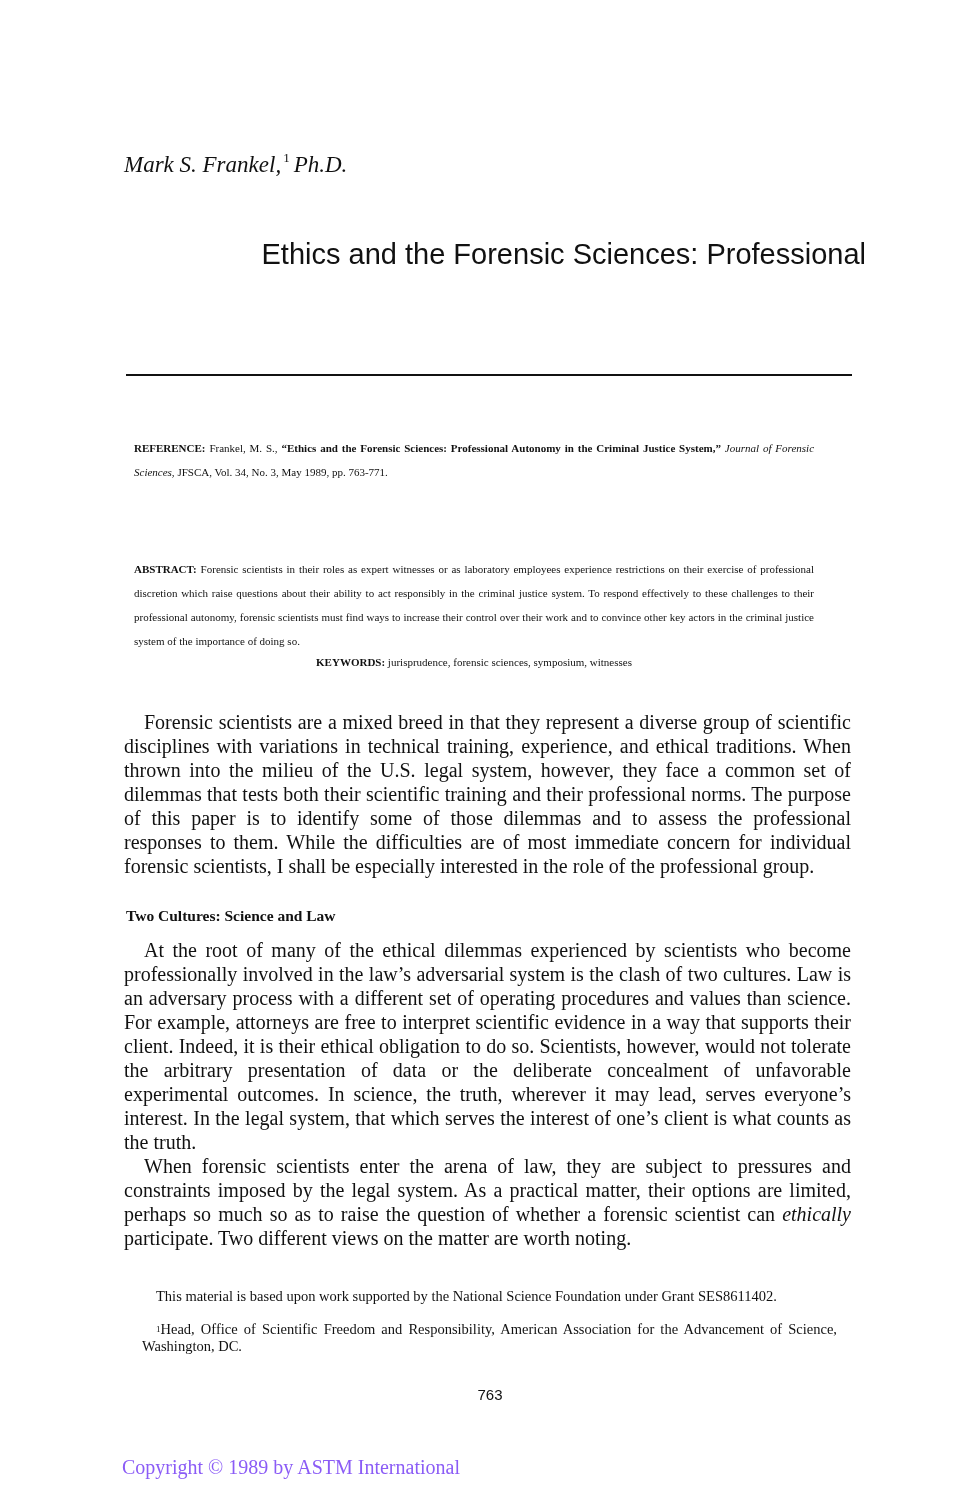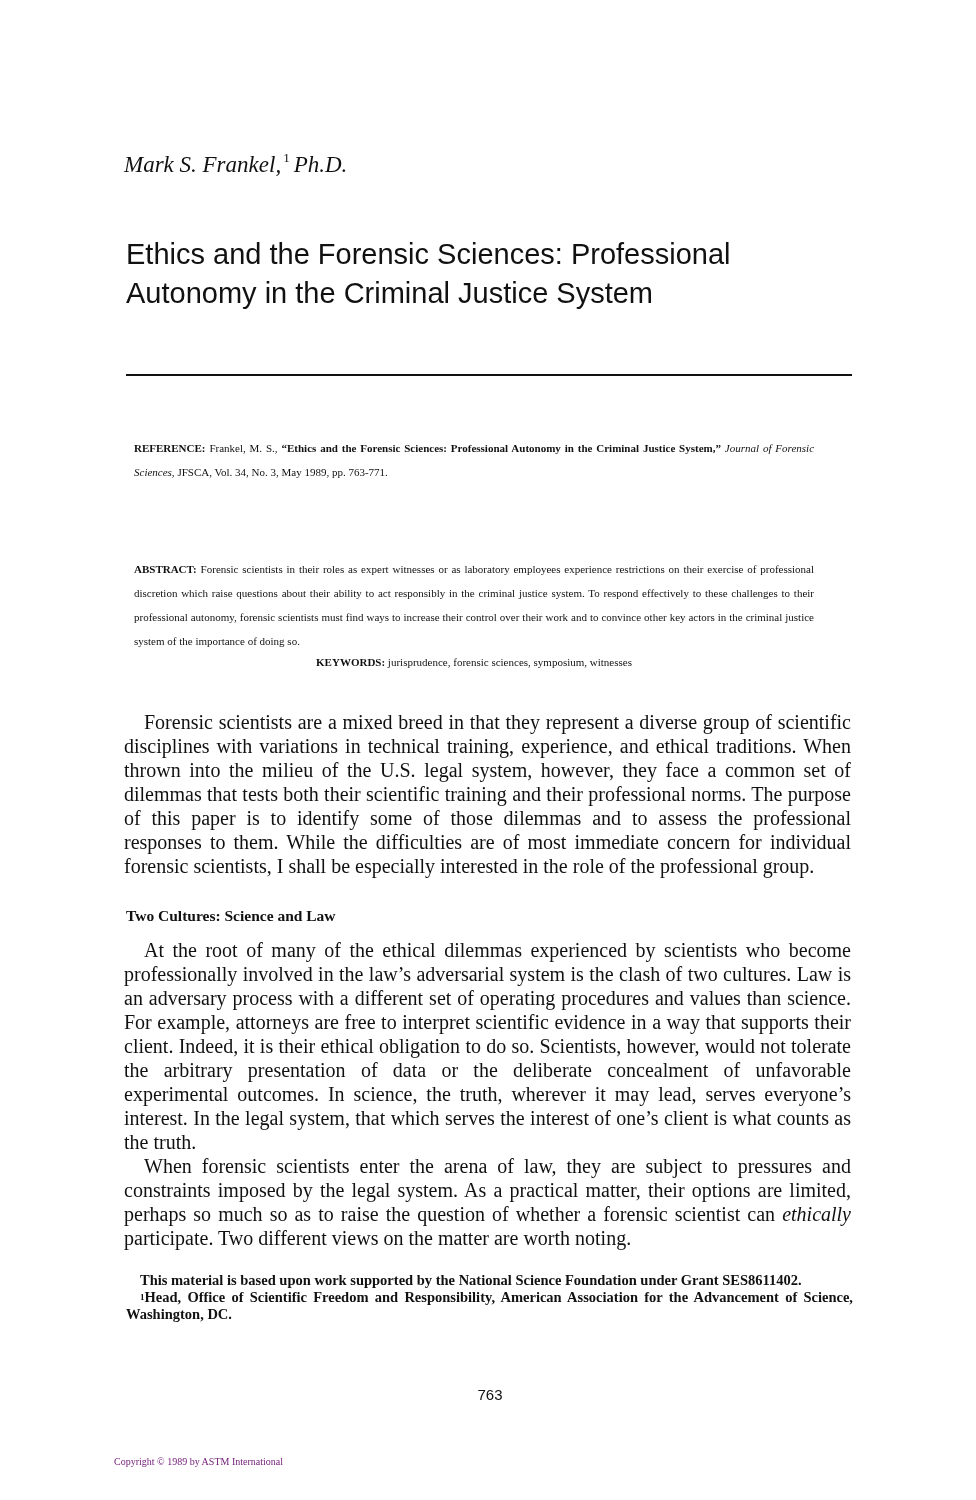--- a/index.html
+++ b/index.html
@@ -1,48 +1,47 @@
 <!DOCTYPE html>
 <html><head>
   <meta charset="utf-8">
   <style>
     html, body { margin: 0; padding: 0; background: #ffffff; }
     body { width: 976px; height: 1500px; position: relative; overflow: hidden; color: #111; font-family: "Liberation Serif", serif; }
-    .abs { position: absolute; }
+    .abs { position: absolute; text-align: right; }
     .author { left: 124px; top: 152px; font-size: 23px; font-style: italic; font-family: "Liberation Serif", serif; white-space: nowrap; }
     .author sup { font-size: 13px; font-style: normal; vertical-align: top; position: relative; top: -2px; margin: 0 4px 0 2px; }
     .title { left: 126px; top: 235px; width: 740px; font-family: "Liberation Sans", sans-serif; font-size: 29px; line-height: 39px; color: #111; }
     .rule { left: 126px; top: 374px; width: 726px; height: 2px; background: #111; }
     .front { left: 134px; width: 680px; font-size: 11px; line-height: 24px; text-align: justify; }
     .front b { font-weight: bold; }
     .ref { top: 436px; }
     .abstract { top: 515px; margin-top: 42px; }
     .keywords { top: 650px; text-align: center; }
     .body { left: 124px; width: 727px; font-size: 20px; line-height: 24px; text-align: justify; }
     .body p { margin: 0; text-indent: 20px; }
     .p1 { top: 710px; }
     .heading { left: 126px; top: 907px; font-size: 15.5px; font-weight: bold; }
     .sec { top: 938px; }
     .foot { left: 126px; width: 727px; top: 1272px; font-size: 14.5px; line-height: 17px; text-align: justify; }
-    .foot p { margin: 0; text-indent: 14px; font-weight: bold; }
+    .foot p { margin: 16px; text-indent: 14px; }
     .foot sup { font-size: 9px; vertical-align: top; }
     .pagenum { left: 470px; top: 1386px; width: 40px; text-align: center; font-family: "Liberation Sans", sans-serif; font-size: 15px; }
-    .copyright { left: 114px; top: 1456px; font-size: 10px; color: #701a75; }
+    .copyright { left: 122px; top: 1456px; font-size: 20px; color: #8b5cf6; }
     .nowrap-last { text-align-last: left; }
   </style>
 </head>
 <body>
 
 <div class="abs author">
   <span>Mark S. Frankel,</span><sup>1</sup><span>Ph.D.</span>
 </div>
 
 <div class="abs title">
   <div>Ethics and the Forensic Sciences: Professional</div>
-  <div>Autonomy in the Criminal Justice System</div>
 </div>
 
 <div class="abs rule"></div>
 
 <div class="abs front ref">
   <b>REFERENCE:</b>
   <span>Frankel, M. S.,</span>
   <b>“Ethics and the Forensic Sciences: Professional Autonomy in the Criminal Justice System,”</b>
   <i>Journal of Forensic Sciences,</i>
   <span>JFSCA, Vol. 34, No. 3, May 1989, pp. 763-771.</span>

